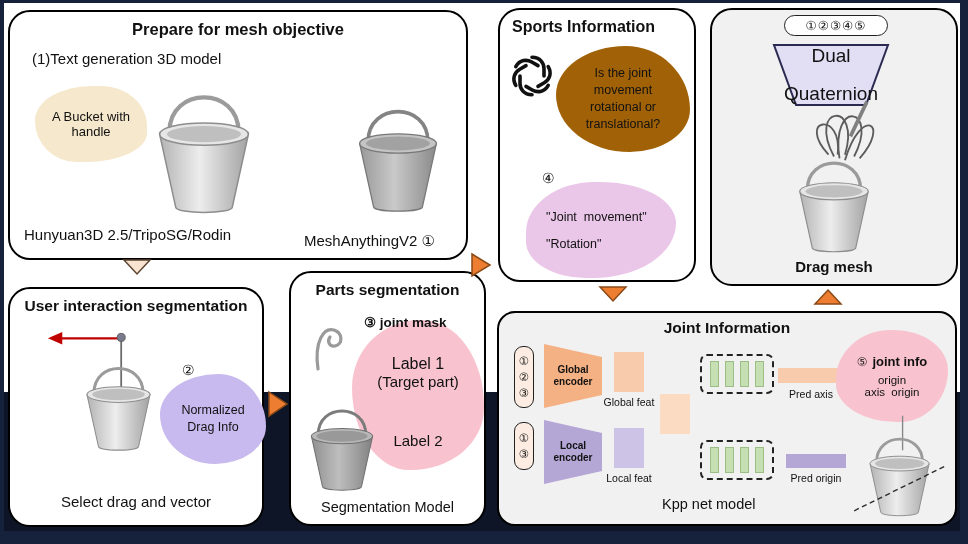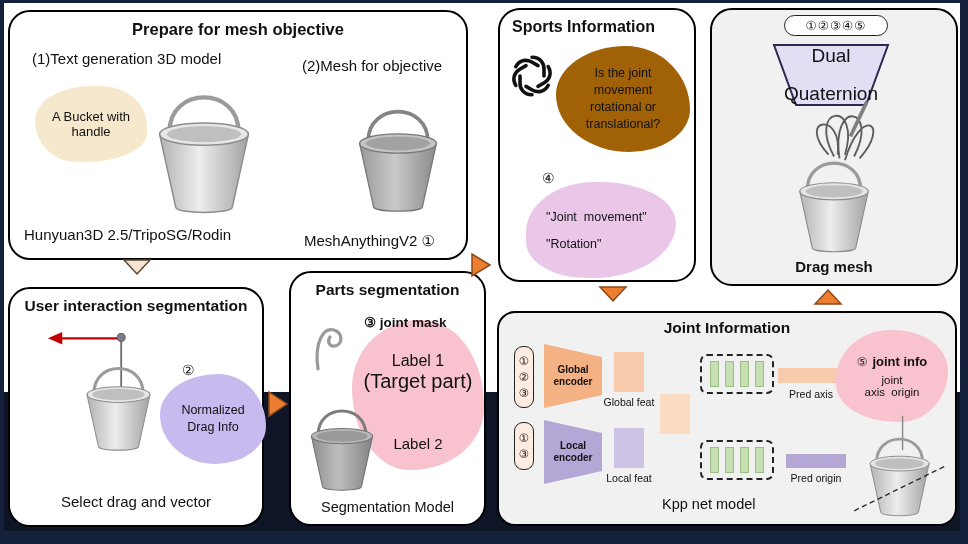--- a/index.html
+++ b/index.html
@@ -58,21 +58,20 @@
         <path d="M14 52 L27 111 C27 117 73 117 73 111 L86 52 Z" fill="url(#bucketGrad)" stroke="#8d8d8d" stroke-width="1.2"></path>
         <ellipse cx="50" cy="52" rx="36" ry="9" fill="#e6e6e6" stroke="#8d8d8d" stroke-width="1.2"></ellipse>
         <ellipse cx="50" cy="52" rx="30" ry="6.5" fill="#bfbfbf"></ellipse>
       </g>
     </defs>
   </svg>
 
   <section class="panel" style="left:8px;top:10px;width:460px;height:250px">
     <h2 class="ptitle">Prepare for mesh objective</h2>
     <div class="lbl" style="left:22px;top:38px">(1)Text generation 3D model</div>
-    <div class="lbl" style="left:292px;top:45px">(2)Mesh for objective</div>
 
     <div class="blob" style="left:25px;top:74px;width:112px;height:76px;background:#f6e8cc;border-radius:55% 45% 60% 40%/50% 58% 42% 60%;font-size:13px;padding:0 14px">
       <span>A Bucket with handle</span>
     </div>
 
     <svg class="abs" style="left:130px;top:58px" width="128" height="148" viewBox="0 0 100 120">
         <use href="#bucketShape"></use>
       </svg>
 
     <svg class="abs" style="left:334px;top:76px;filter:brightness(.85) saturate(.9)" width="108" height="128" viewBox="0 0 100 120">
@@ -160,21 +159,21 @@
     <h2 class="ptitle" style="font-size:15.5px">Parts segmentation</h2>
 
     <div class="lbl" style="left:73px;top:41px;font-weight:bold;font-size:13.5px;z-index:3">③ joint mask</div>
 
     <svg class="abs" style="left:21px;top:49px" width="36" height="52" viewBox="0 0 36 50">
       <path d="M6 46 C2 18 12 4 22 7 C31 10 31 21 23 23 C17 24 15 18 18 14" fill="none" stroke="#9a9a9a" stroke-width="3.2" stroke-linecap="round"></path>
     </svg>
 
     <div class="blob" style="left:61px;top:47px;width:132px;height:150px;background:#f8c3cf;border-radius:52% 48% 56% 44%/46% 58% 42% 56%">
       <span style="font-size:16px;margin-top:14px">Label 1</span>
-      <span style="font-size:20px">(Target part)</span>
+      <span style="font-size:15px">(Target part)</span>
       <span style="font-size:15px;margin-top:42px">Label 2</span>
     </div>
 
     <svg class="abs" style="left:7px;top:119px;filter:brightness(.8)" width="88" height="102" viewBox="0 0 100 120">
       <use href="#bucketShape"></use>
     </svg>
 
     <div class="caption" style="top:226px;font-size:14.5px">Segmentation Model</div>
   </section>
 
@@ -229,21 +228,21 @@
     <div class="bar" style="left:279px;top:55px;width:66px;height:15px;background:#f8cbad"></div>
     <div class="feat-label" style="left:281px;top:75px;width:62px">Pred axis</div>
     <div class="bar" style="left:287px;top:141px;width:60px;height:14px;background:#b4a7d6"></div>
     <div class="feat-label" style="left:285px;top:159px;width:64px">Pred origin</div>
 
     <div class="blob" style="left:337px;top:17px;width:112px;height:92px;background:#f8c3cf;border-radius:50% 50% 44% 56%/55% 45% 58% 42%">
       <div style="display:flex;gap:5px;align-items:center">
         <span style="font-size:12px">⑤</span>
         <span style="font-weight:bold;font-size:13px">joint info</span>
       </div>
-      <span style="font-size:11.5px;margin-top:5px">joint</span>
+      <span style="font-size:11.5px;margin-top:5px">origin</span>
       <span class="pre" style="font-size:11.5px">axis  origin</span>
     </div>
 
     <svg class="abs" style="left:353px;top:101px" width="96" height="108" viewBox="0 0 110 125">
       <line x1="58" y1="2" x2="58" y2="42" stroke="#888" stroke-width="1.6"></line>
       <use href="#bucketShape" transform="translate(7,8) scale(0.95)"></use>
       <line x1="2" y1="112" x2="108" y2="60" stroke="#2b2b2b" stroke-width="1.6" stroke-dasharray="6 4"></line>
     </svg>
 
     <div class="lbl" style="left:163px;top:183px;font-size:14.5px">Kpp net model</div>

